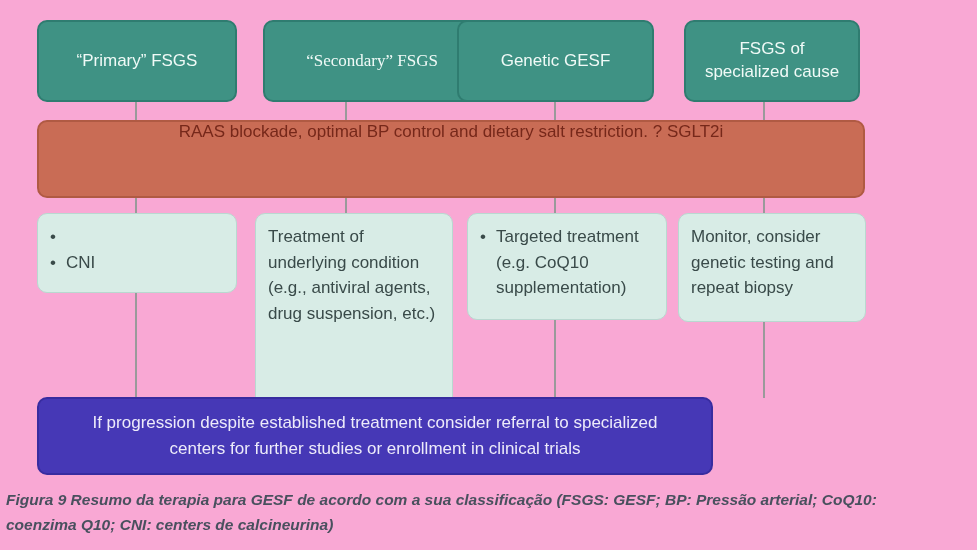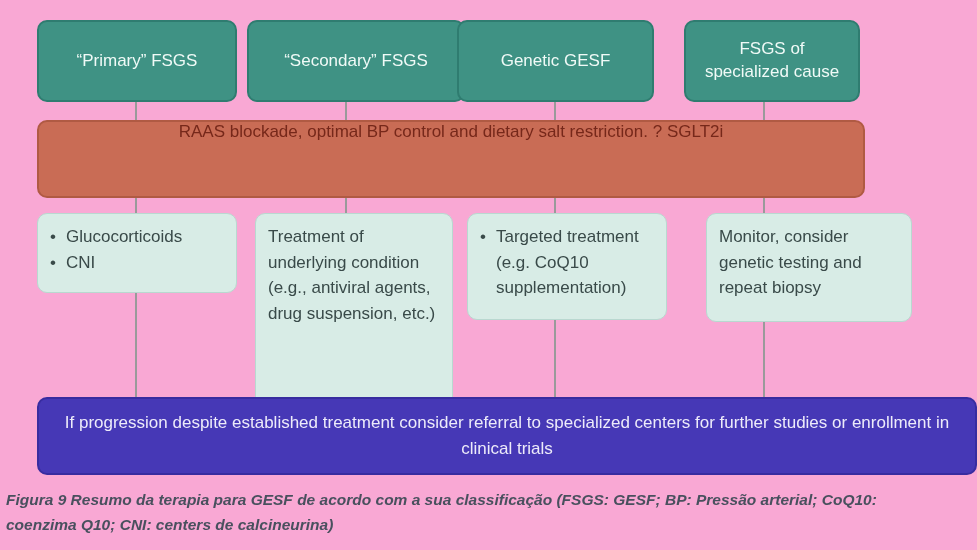--- a/index.html
+++ b/index.html
@@ -72,21 +72,21 @@
     align-items: flex-start;
   }
   .bullet {
     flex: 0 0 auto;
     width: 16px;
     text-align: left;
   }
   .referral-box {
     left: 37px;
     top: 397px;
-    width: 940px;
+    width: 676px;
     height: 78px;
     background: #4638B6;
     border: 2px solid #382CA0;
     color: #EDEBFA;
     font-size: 17px;
     line-height: 1.55;
     display: flex;
     align-items: center;
     justify-content: center;
     text-align: center;
@@ -110,58 +110,57 @@
 <div class="canvas">
 
   <div class="connector" style="left:135px;"></div>
   <div class="connector" style="left:345px;"></div>
   <div class="connector" style="left:554px;"></div>
   <div class="connector" style="left:763px;"></div>
 
   <div class="box top-box" style="left:37px; width:200px;">
     <div>“Primary” FSGS</div>
   </div>
-  <div class="box top-box" style="left:247px; width:218px;">
+  <div class="box top-box" style="left:263px; width:218px;font-family:Liberation Serif, serif;">
     <div>“Secondary” FSGS</div>
   </div>
   <div class="box top-box" style="left:457px; width:197px;">
     <div>Genetic GESF</div>
   </div>
   <div class="box top-box" style="left:684px; width:176px;">
     <div>FSGS of</div>
     <div>specialized cause</div>
   </div>
 
   <div class="box raas-box">
     <div>RAAS blockade, optimal BP control and dietary salt restriction. ? SGLT2i</div>
   </div>
 
   <div class="box light-box" style="left:37px; width:200px; height:80px;">
     <div class="bullet-row">
       <span class="bullet">•</span>
-      <span>Glucocorticoids</span>
     </div>
     <div class="bullet-row">
       <span class="bullet">•</span>
       <span>CNI</span>
     </div>
   </div>
 
   <div class="box light-box" style="left:255px; width:198px; height:204px;">
     <div>Treatment of underlying condition (e.g., antiviral agents, drug suspension, etc.)</div>
   </div>
 
   <div class="box light-box" style="left:467px; width:200px; height:107px;">
     <div class="bullet-row">
       <span class="bullet">•</span>
       <span>Targeted treatment (e.g. CoQ10 supplementation)</span>
     </div>
   </div>
 
-  <div class="box light-box" style="left:678px; width:206px; height:109px;margin-left:28px;">
+  <div class="box light-box" style="left:678px; width:188px; height:109px;">
     <div>Monitor, consider genetic testing and repeat biopsy</div>
   </div>
 
   <div class="box referral-box">
     <div>If progression despite established treatment consider referral to specialized centers for further studies or enrollment in clinical trials</div>
   </div>
 
   <div class="caption">
     <div>Figura 9 Resumo da terapia para GESF de acordo com a sua classificação (FSGS: GESF; BP: Pressão arterial; CoQ10:</div>
     <div>coenzima Q10; CNI: centers de calcineurina)</div>

